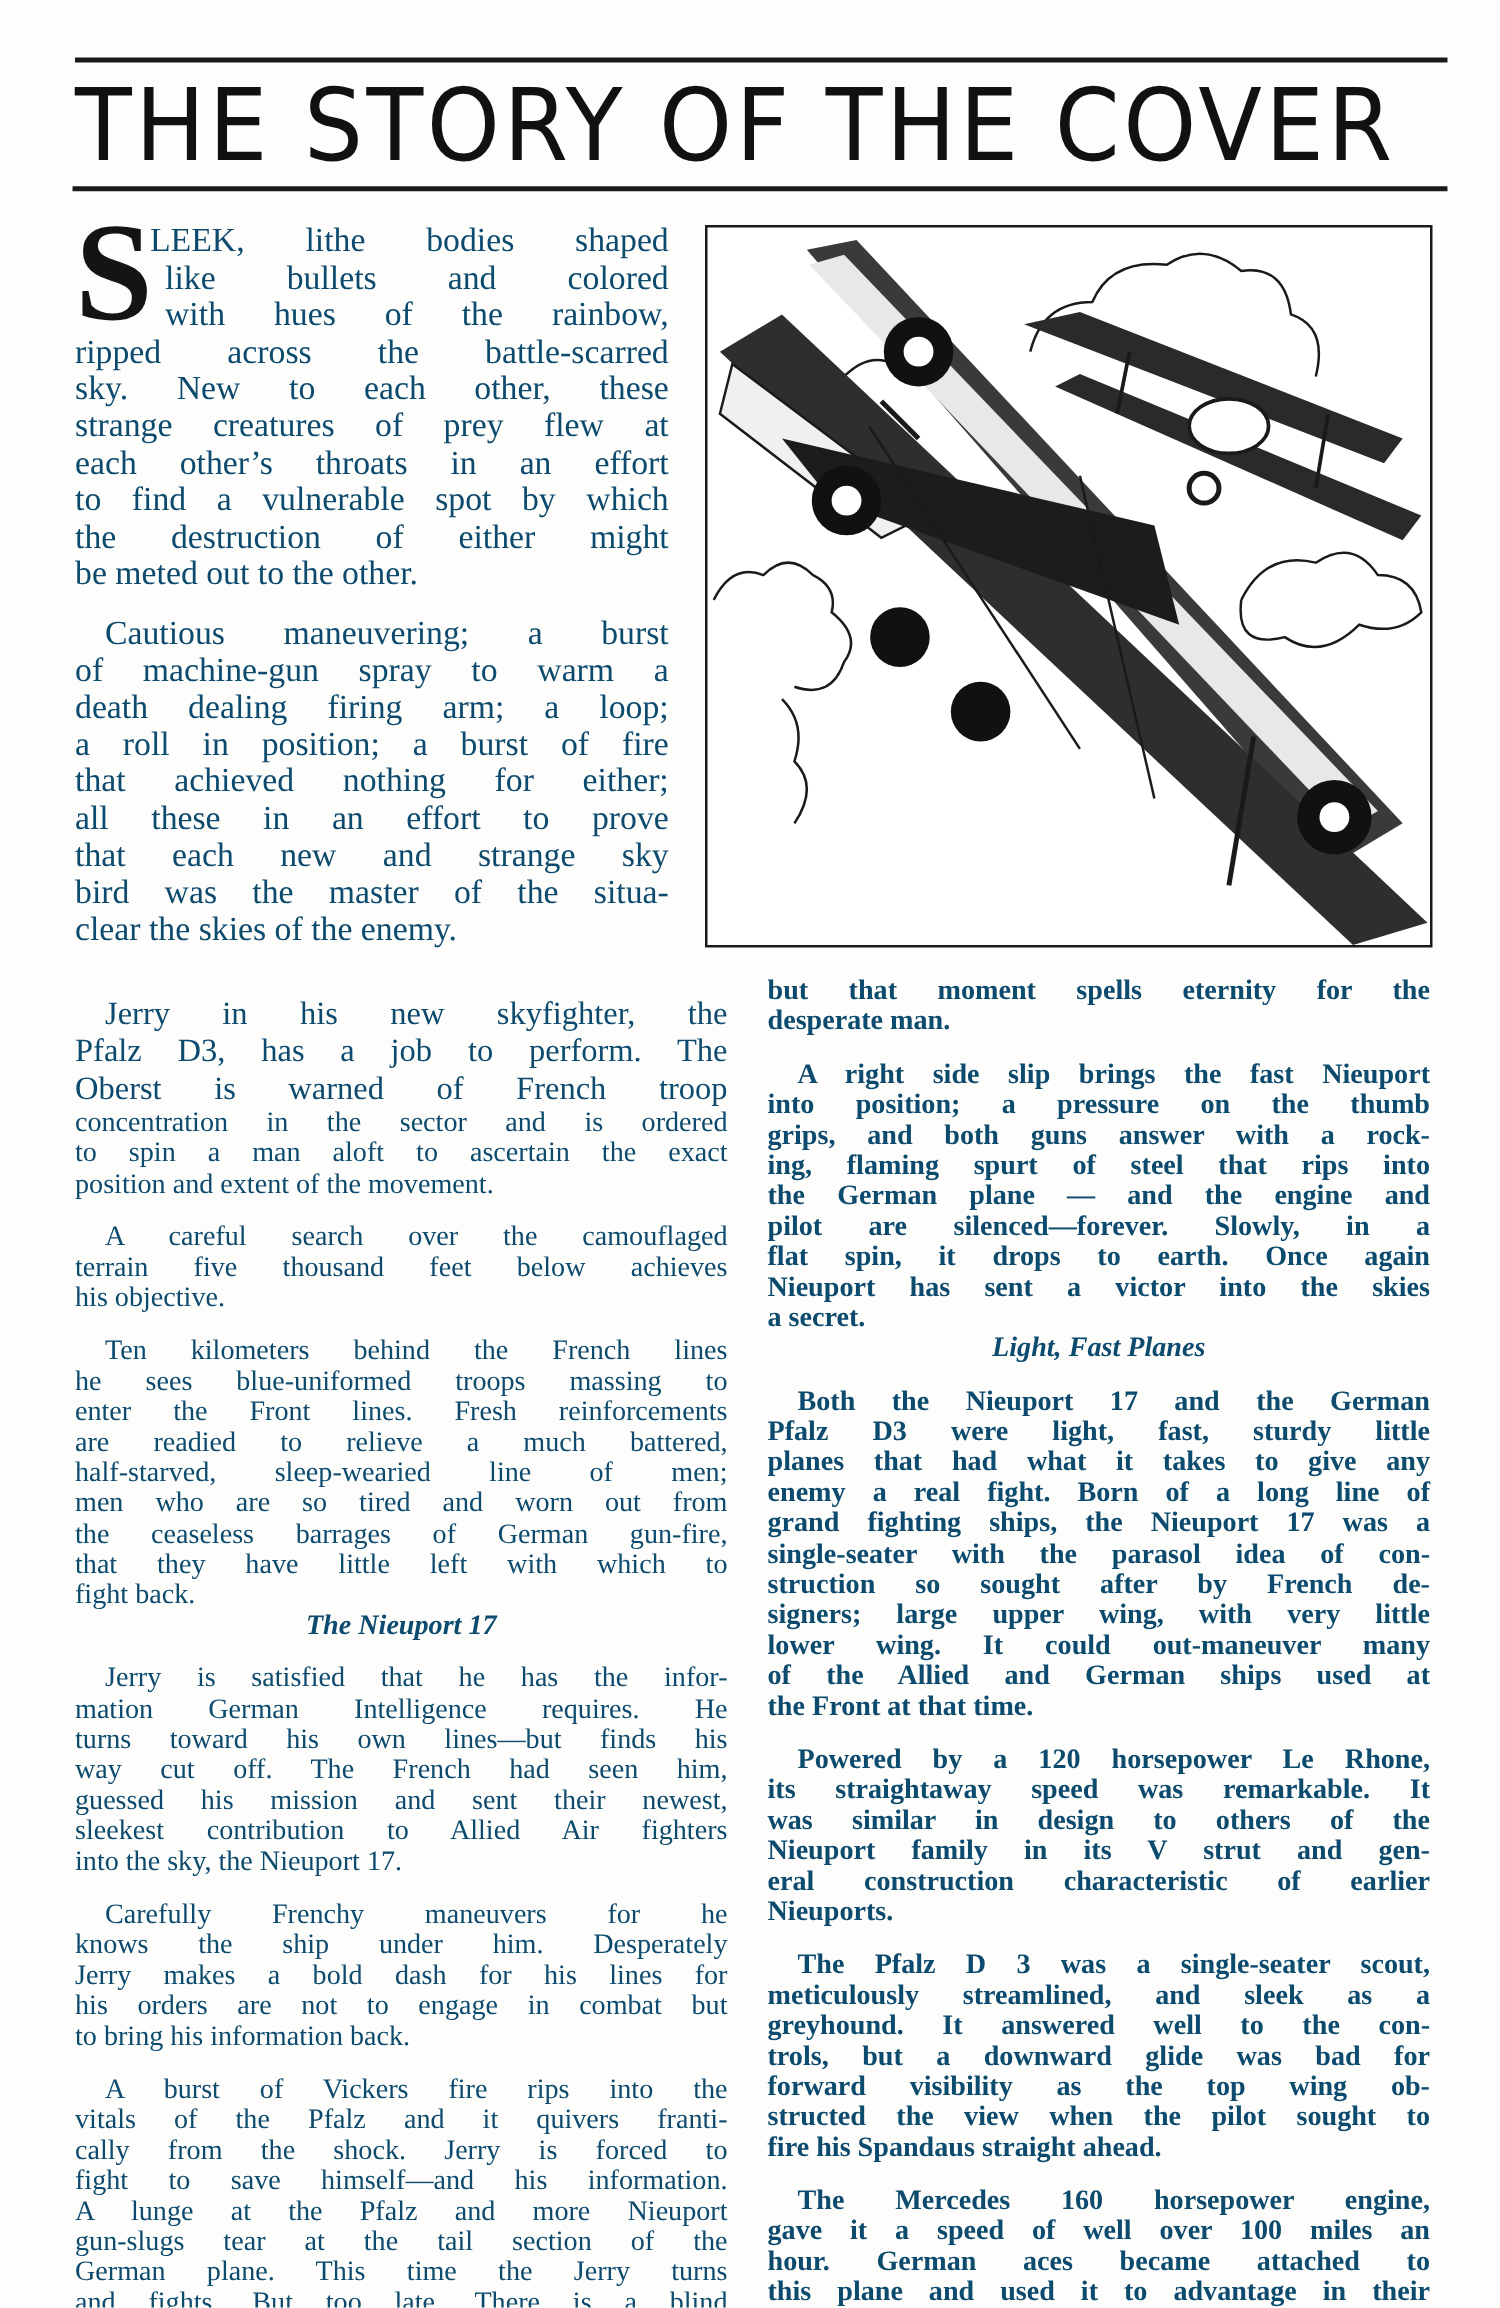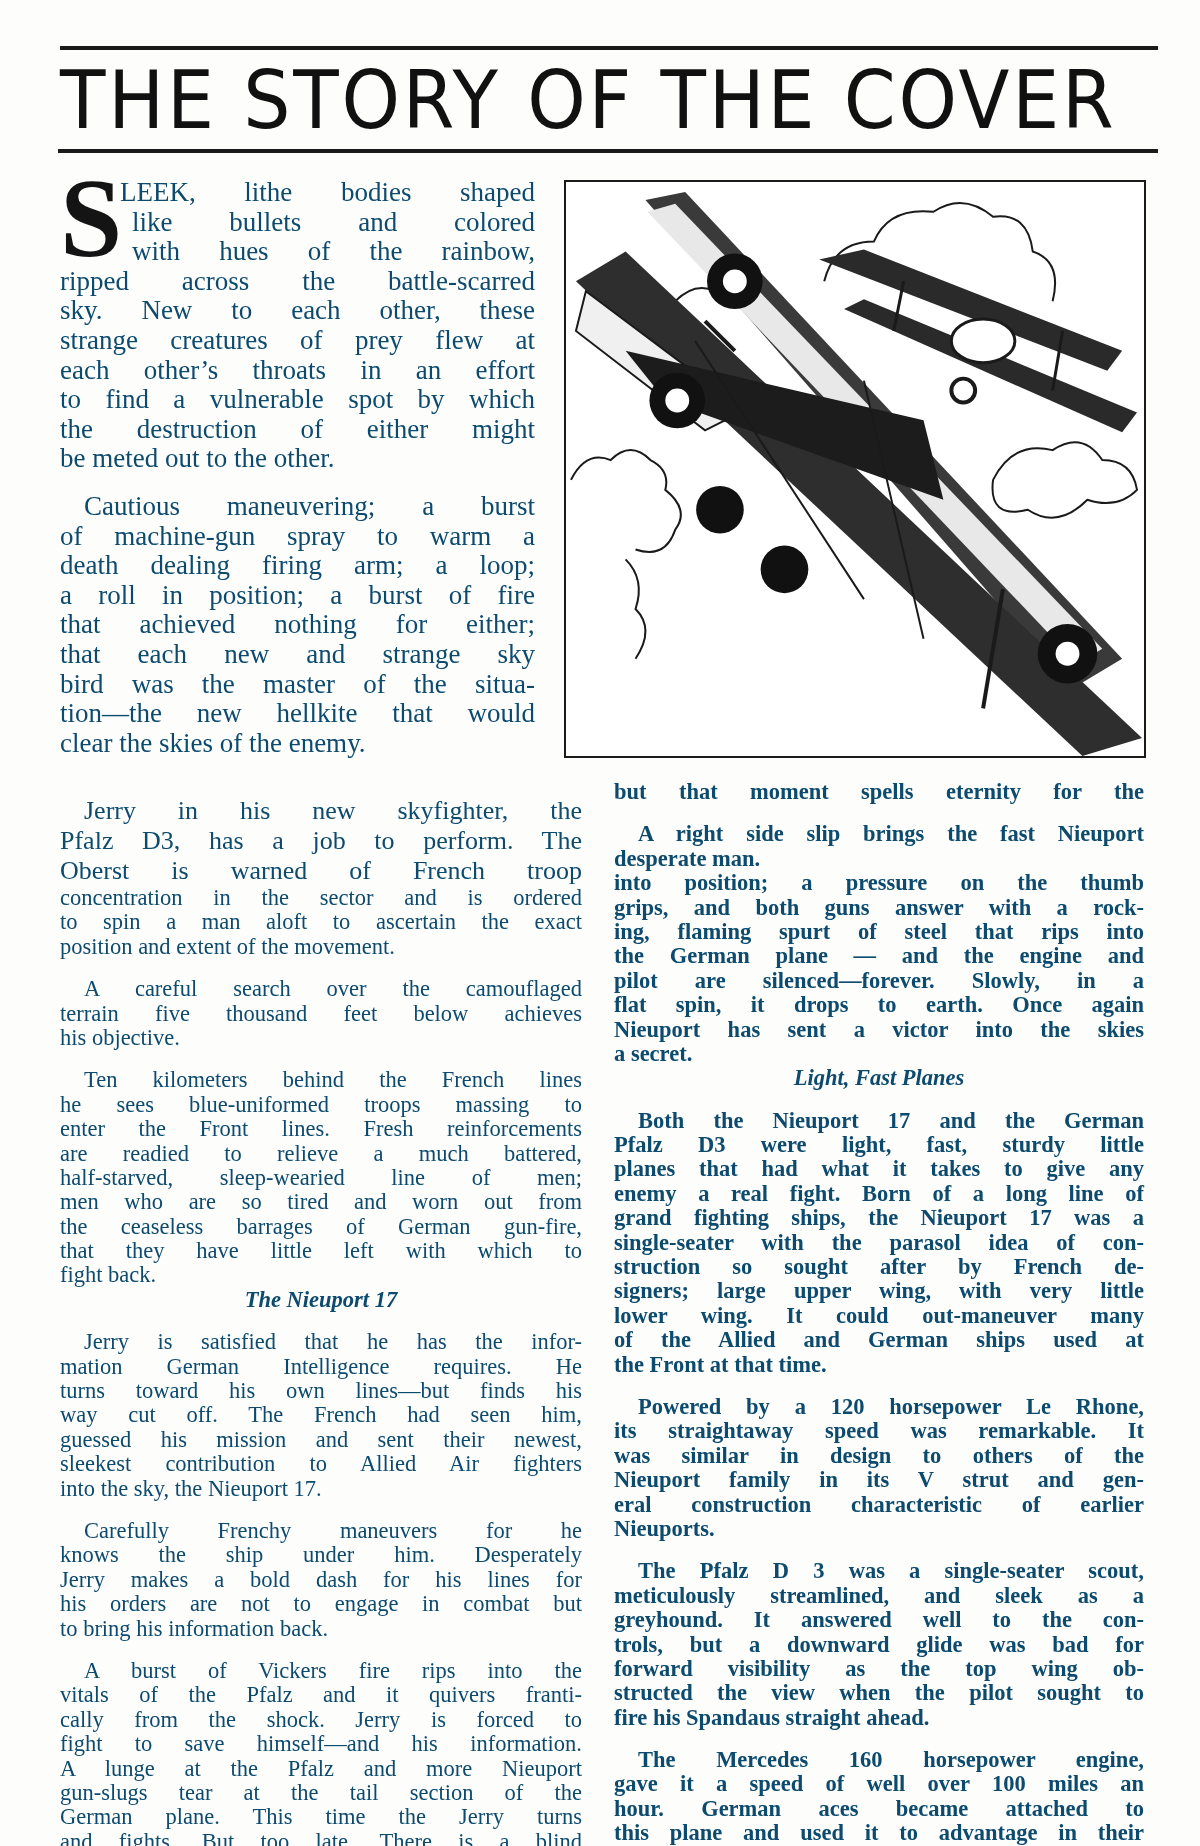--- a/index.html
+++ b/index.html
@@ -68,23 +68,23 @@
     <span class="line">strange creatures of prey flew at</span>
     <span class="line">each other’s throats in an effort</span>
     <span class="line">to find a vulnerable spot by which</span>
     <span class="line">the destruction of either might</span>
     <span class="line last">be meted out to the other.</span>
     <span class="line indent">Cautious maneuvering; a burst</span>
     <span class="line">of machine-gun spray to warm a</span>
     <span class="line">death dealing firing arm; a loop;</span>
     <span class="line">a roll in position; a burst of fire</span>
     <span class="line">that achieved nothing for either;</span>
+    <span class="line">all these in an effort to prove</span>
     <span class="line">that each new and strange sky</span>
     <span class="line">bird was the master of the situa-</span>
-    <span class="line">tion—the new hellkite that would</span>
     <span class="line last">clear the skies of the enemy.</span>
   </div>
 
   <div class="illus">
     <svg viewBox="0 0 582 578" xmlns="http://www.w3.org/2000/svg">
       <g fill="none" stroke="#1a1a1a" stroke-width="2">
         <path d="M260 100 q10 -40 50 -40 q15 -35 60 -30 q30 -20 60 5 q35 -5 40 35 q30 10 20 50"></path>
         <path d="M430 300 q20 -40 60 -30 q30 -20 50 10 q30 0 35 30 q-20 20 -50 10 q-30 30 -60 10 q-40 10 -35 -30"></path>
         <path d="M5 300 q15 -30 40 -20 q20 -20 40 0 q20 10 15 30 q25 20 10 40 q-10 30 -40 20"></path>
         <path d="M60 380 q20 20 10 50 q20 20 0 50"></path>
@@ -159,22 +159,22 @@
     <span class="line">A lunge at the Pfalz and more Nieuport</span>
     <span class="line">gun-slugs tear at the tail section of the</span>
     <span class="line">German plane. This time the Jerry turns</span>
     <span class="line">and fights. But too late. There is a blind</span>
     <span class="line">spot in his dive. For a moment he can-</span>
     <span class="line">not see the Nieuport just in front of him,</span>
   </div>
 
   <div class="col colC">
     <span class="line">but that moment spells eternity for the</span>
+    <span class="line last">desperate man.</span>
     <span class="line indent">A right side slip brings the fast Nieuport</span>
-    <span class="line last">desperate man.</span>
     <span class="line">into position; a pressure on the thumb</span>
     <span class="line">grips, and both guns answer with a rock-</span>
     <span class="line">ing, flaming spurt of steel that rips into</span>
     <span class="line">the German plane — and the engine and</span>
     <span class="line">pilot are silenced—forever. Slowly, in a</span>
     <span class="line">flat spin, it drops to earth. Once again</span>
     <span class="line">Nieuport has sent a victor into the skies</span>
     <span class="line last">a secret.</span>
     <span class="line center subhead">Light, Fast Planes</span>
     <span class="line indent">Both the Nieuport 17 and the German</span>

